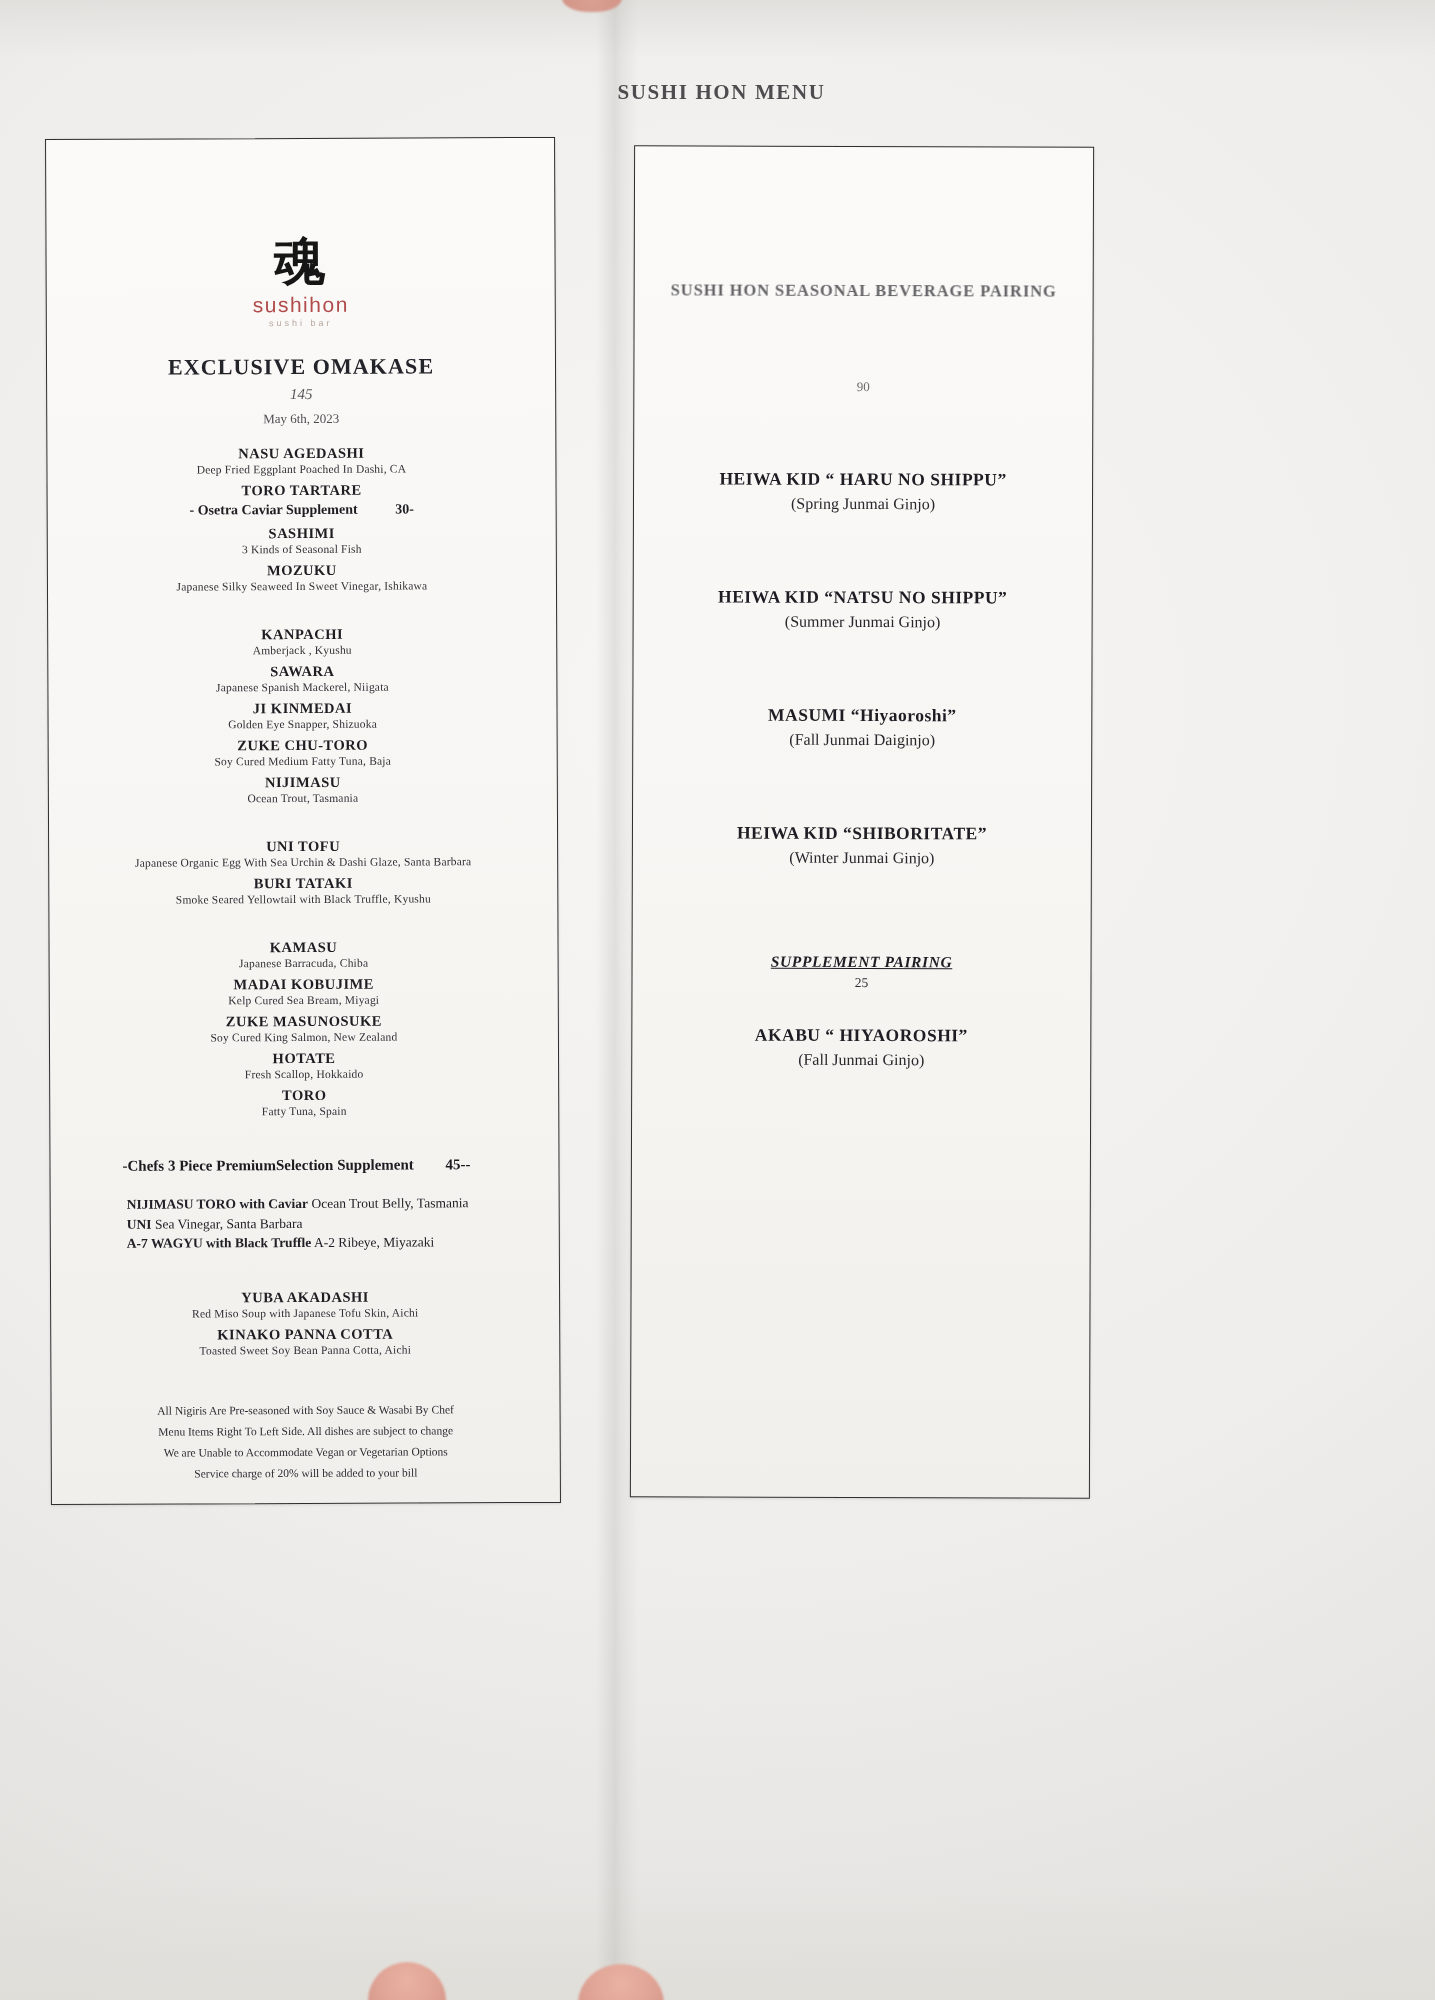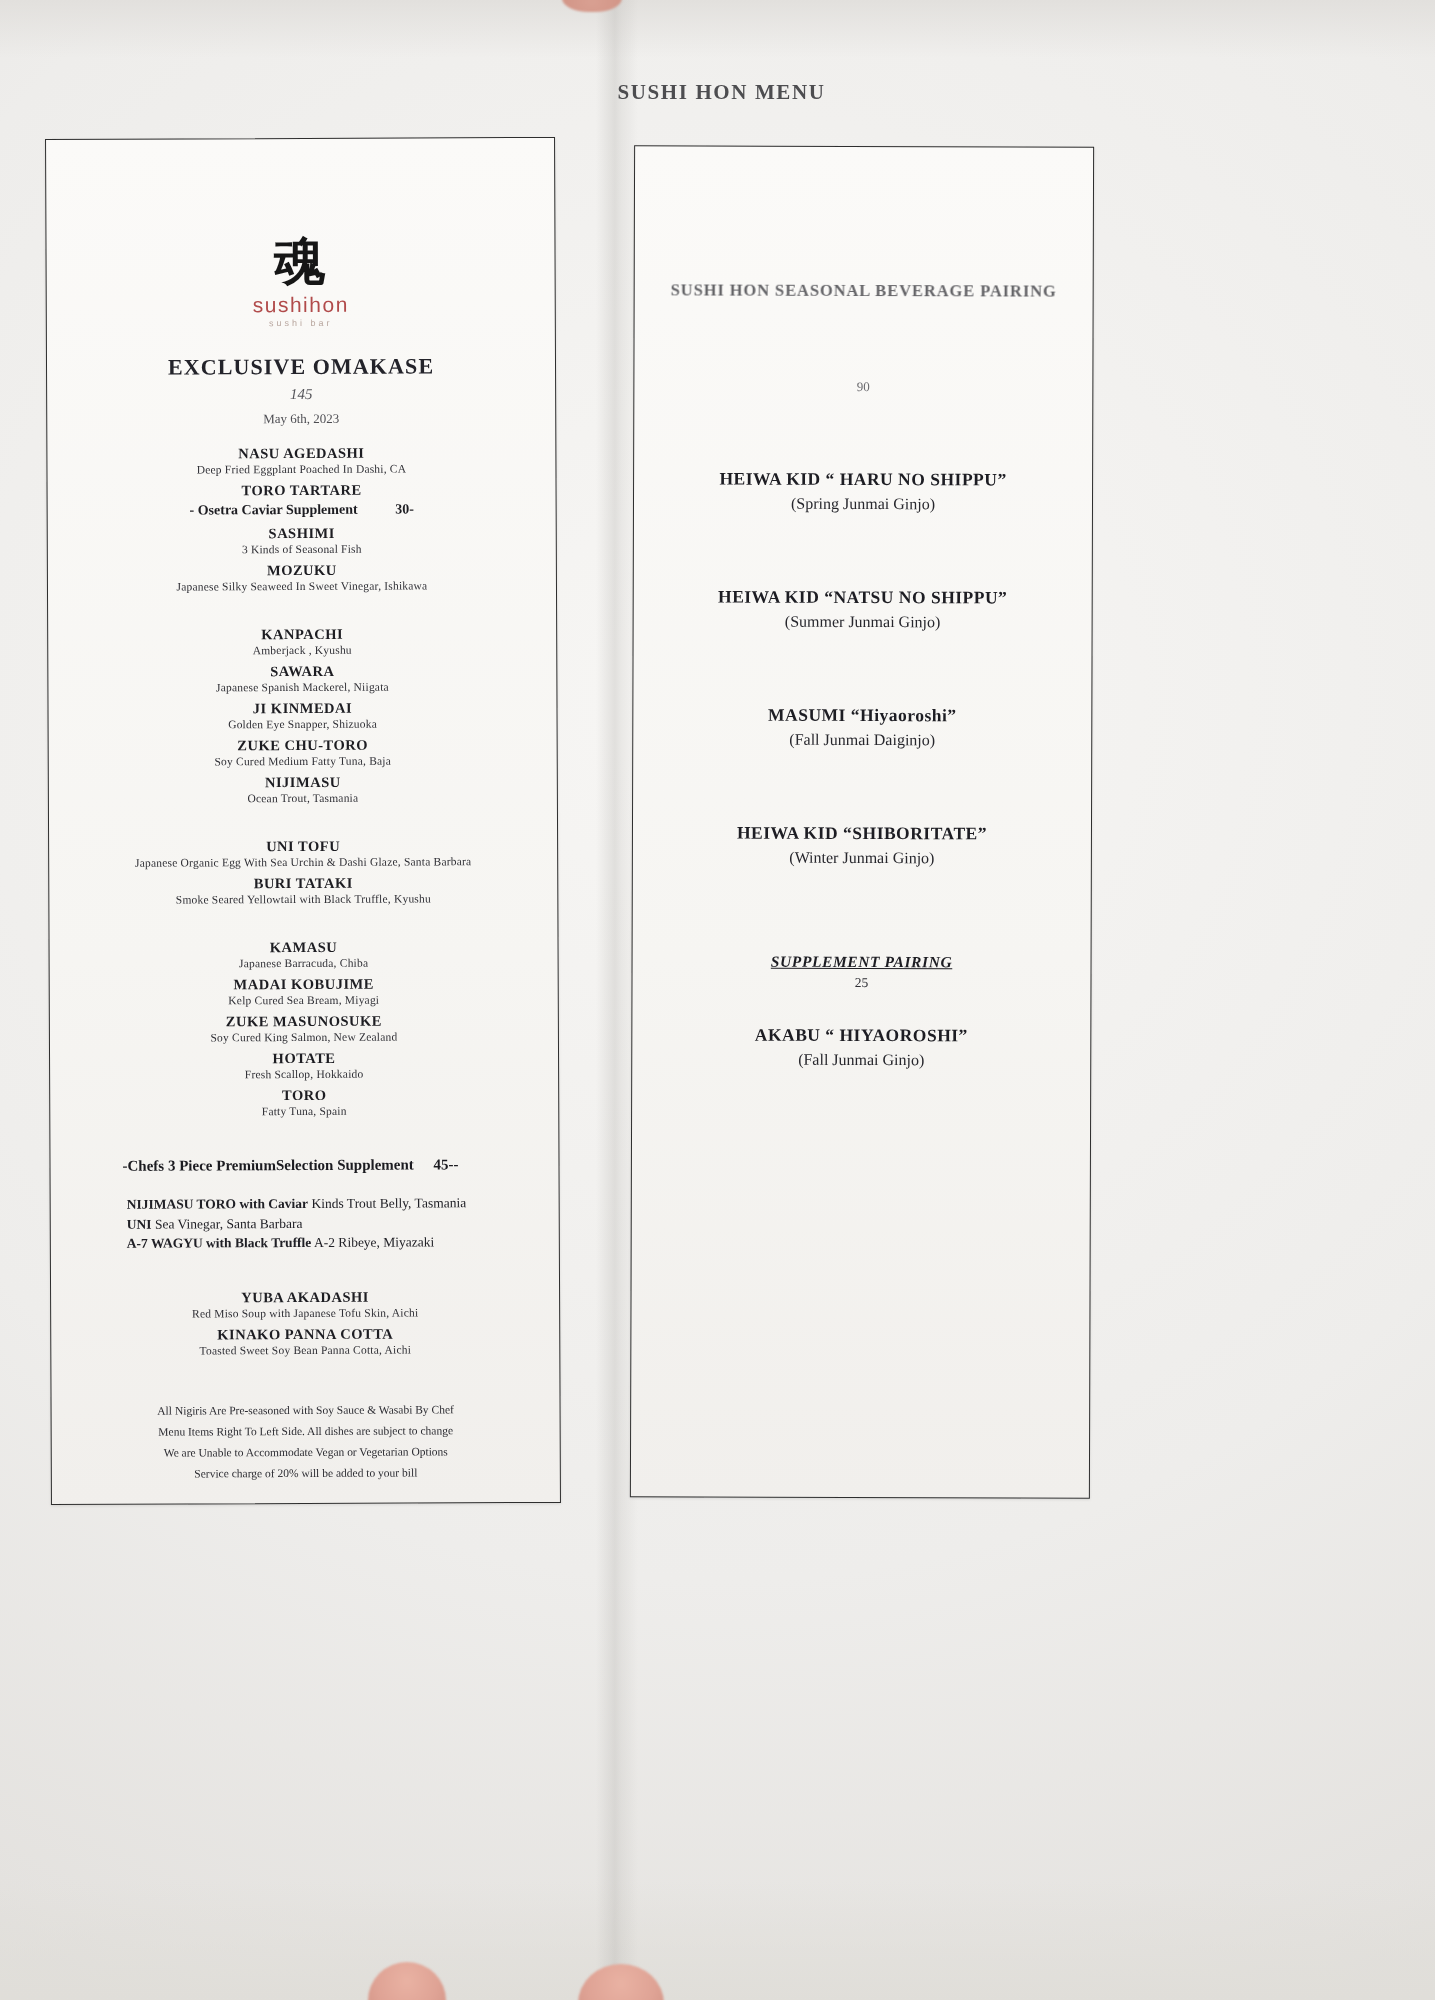--- a/index.html
+++ b/index.html
@@ -172,21 +172,21 @@
   .supp-line .price { margin-left: 34px; font-weight: bold; }
 
   .premium-head {
     margin-top: 40px;
     font-weight: bold;
     font-size: 15px;
     text-align: left;
     padding-left: 58px;
     color: #1b1b20;
   }
-  .premium-head .price { margin-left: 16px; }
+  .premium-head .price { margin-left: 28px; }
 
   .premium-list {
     margin-top: 20px;
     text-align: left;
     padding-left: 62px;
     font-size: 13.5px;
     line-height: 1.45;
     color: #202026;
   }
   .premium-list .b { font-weight: bold; }
@@ -337,21 +337,21 @@
       <div class="desc">Fatty Tuna, Spain</div>
     </div>
 
     <div class="premium-head">
       <span>-Chefs 3 Piece PremiumSelection Supplement</span>
       <span class="price">45--</span>
     </div>
 
     <div class="premium-list">
       <div>
-        <span class="b">NIJIMASU TORO  with Caviar</span><span>  Kinds Trout Belly, Tasmania</span>
+        <span class="b">NIJIMASU TORO  with Caviar</span><span>  Ocean Trout Belly, Tasmania</span>
       </div>
       <div>
         <span class="b">UNI</span><span> Sea Vinegar, Santa Barbara</span>
       </div>
       <div>
         <span class="b">A-7 WAGYU with Black Truffle</span><span> A-2 Ribeye, Miyazaki</span>
       </div>
     </div>
 
     <div class="dessert-group">

